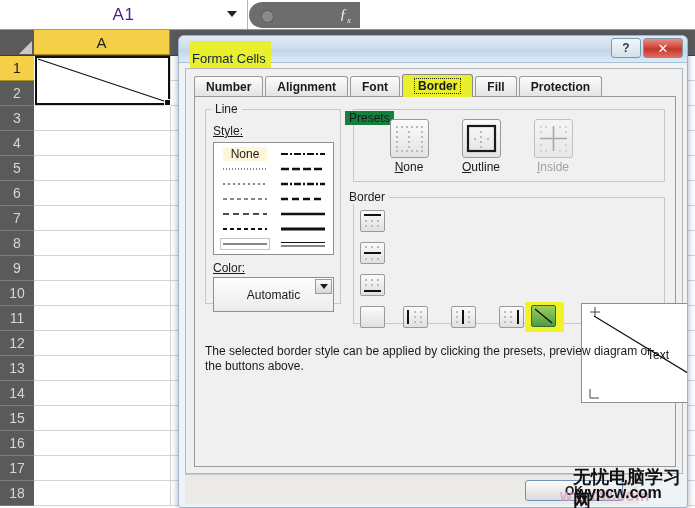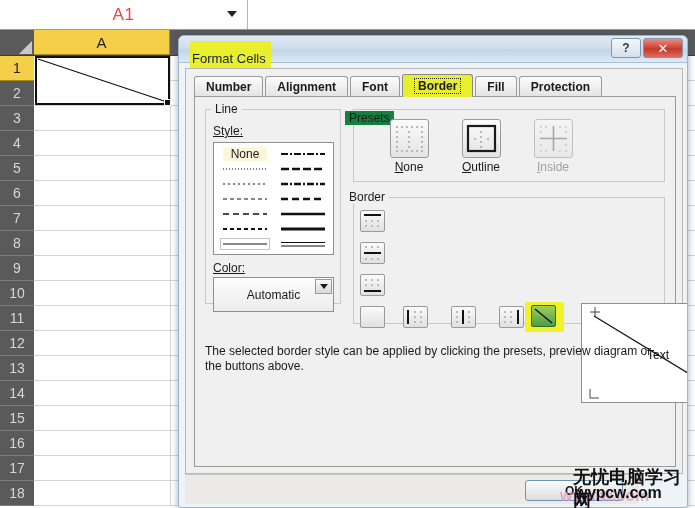--- a/index.html
+++ b/index.html
@@ -8,21 +8,21 @@
     font-family:"Liberation Sans","DejaVu Sans",sans-serif;
     background:#ffffff;position:relative;
   }
   
   #excel{position:absolute;left:0;top:0;width:695px;height:508px;background:#ffffff;}
   .name-box-row{position:absolute;left:0;top:0;width:695px;height:30px;background:#ffffff;
      border-bottom:1px solid #9a9a9a;box-sizing:border-box;}
   .name-box{position:absolute;left:0;top:0;width:248px;height:29px;background:#ffffff;
      border-right:1px solid #b5b5b5;box-sizing:border-box;
      display:flex;align-items:center;justify-content:center;}
-  .name-box-text{font-size:17px;color:#ef4444;letter-spacing:.5px;}
+  .name-box-text{font-size:17px;color:#4c1d95;letter-spacing:.5px;}
   .name-box-arrow{position:absolute;right:10px;top:11px;width:0;height:0;
      border-left:5px solid transparent;border-right:5px solid transparent;border-top:6px solid #222;}
   .fx-strip{position:absolute;left:249px;top:2px;width:111px;height:26px;background:#6d6d6d;
      border-radius:13px 0 0 13px;}
   .fx-dot{position:absolute;left:12px;top:8px;width:11px;height:11px;border-radius:50%;
      background:#8a8a8a;border:1px solid #5a5a5a;}
   .fx-glyph{position:absolute;right:9px;top:4px;font-family:"Liberation Serif","DejaVu Serif",serif;
      font-style:italic;font-size:15px;color:#f0f0f0;}
   .formula-input{position:absolute;left:360px;top:2px;width:335px;height:26px;background:#ffffff;}
 
@@ -148,20 +148,24 @@
 </style>
 </head>
 <body>
 
 <div id="excel">
 
   <div class="name-box-row">
     <div class="name-box">
       <span class="name-box-text">A1</span>
       <span class="name-box-arrow"></span>
+    </div>
+    <div class="fx-strip">
+      <span class="fx-dot"></span>
+      <span class="fx-glyph">ƒ<sub style="font-size:9px">x</sub></span>
     </div>
     <div class="formula-input"></div>
   </div>
 
   <div class="col-band">
     <div class="corner-box">
       <span class="corner-tri"></span>
     </div>
     <div class="col-a">A</div>
     <div class="col-rest"></div>

